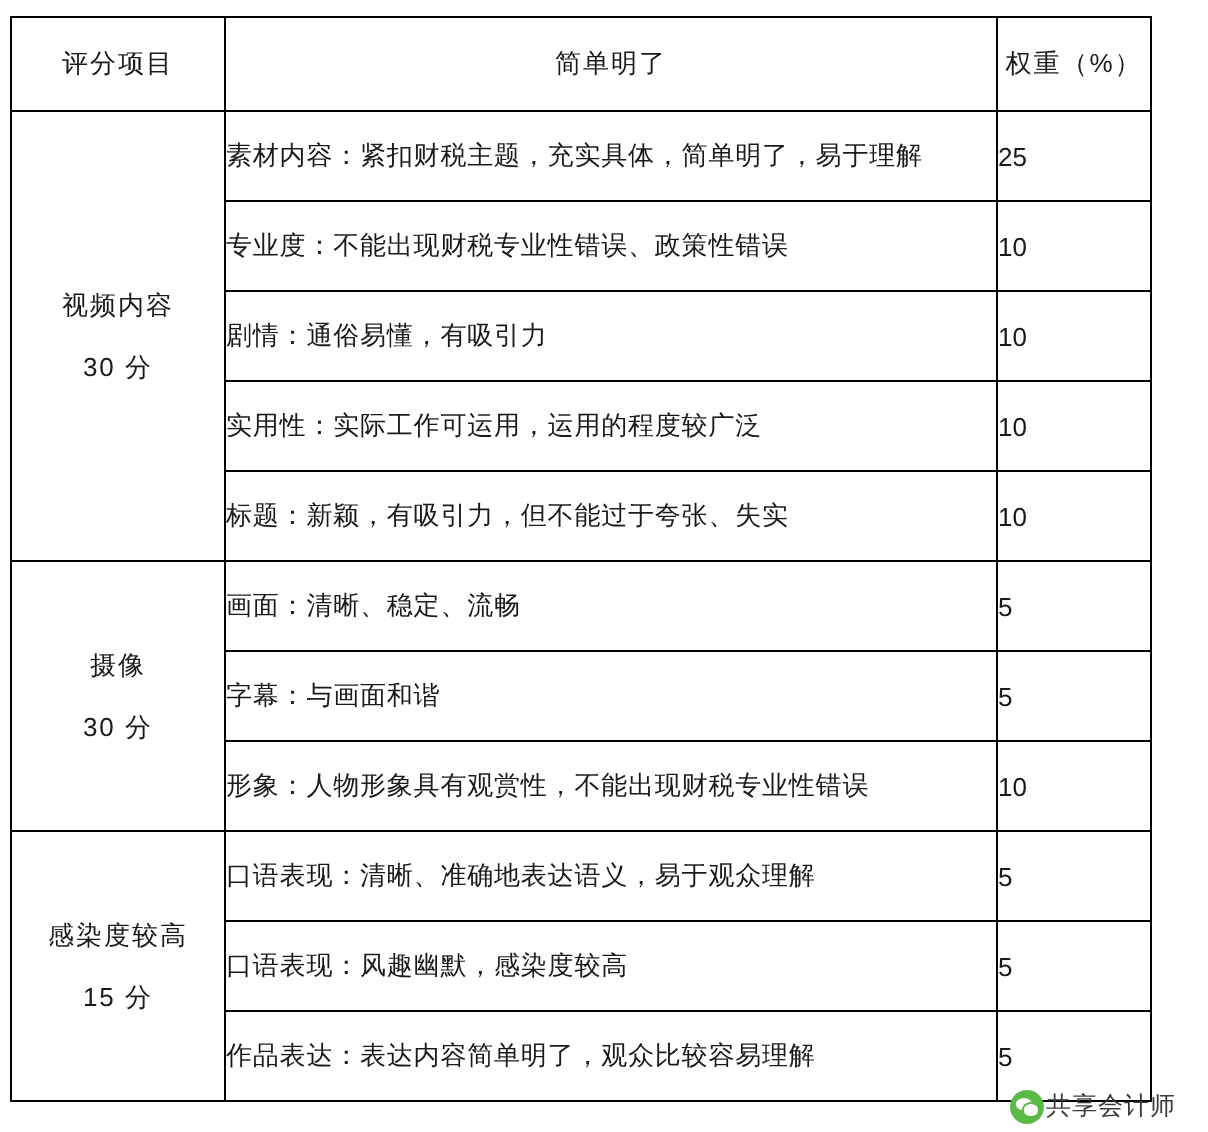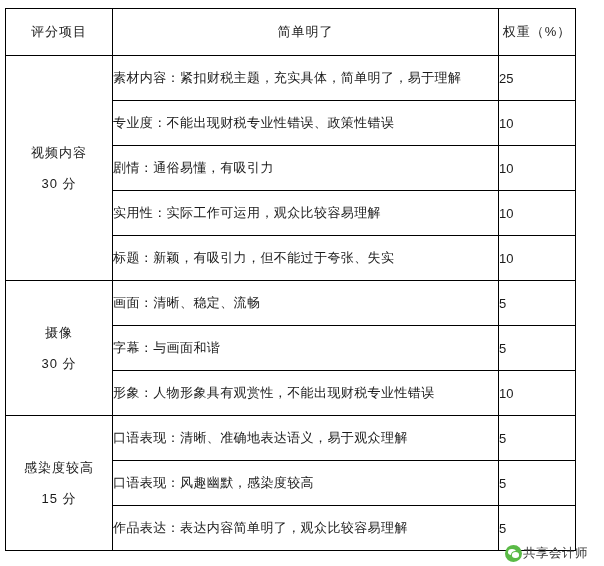--- a/index.html
+++ b/index.html
@@ -149,21 +149,21 @@
       </tr>
       <tr>
         <td class="desc-cell">专业度：不能出现财税专业性错误、政策性错误</td>
         <td class="weight-cell">10</td>
       </tr>
       <tr>
         <td class="desc-cell">剧情：通俗易懂，有吸引力</td>
         <td class="weight-cell">10</td>
       </tr>
       <tr>
-        <td class="desc-cell">实用性：实际工作可运用，观众比较容易理解</td>
+        <td class="desc-cell">实用性：实际工作可运用，运用的程度较广泛</td>
         <td class="weight-cell">10</td>
       </tr>
       <tr>
         <td class="desc-cell">标题：新颖，有吸引力，但不能过于夸张、失实</td>
         <td class="weight-cell">10</td>
       </tr>
 
       <tr>
         <td class="cat-cell" rowspan="3">
           <span class="cat-name">摄像</span>

